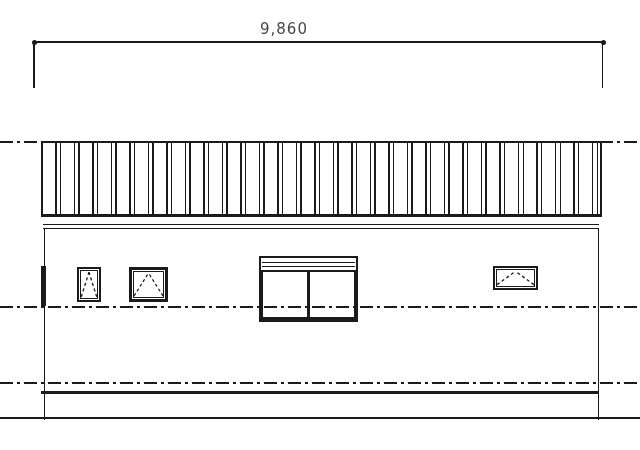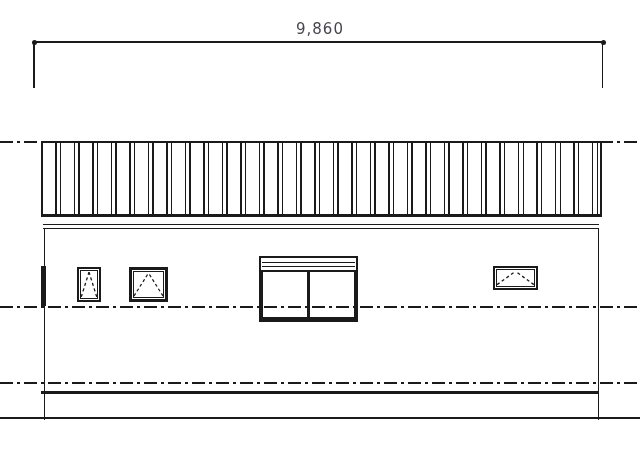--- a/index.html
+++ b/index.html
@@ -9,21 +9,21 @@
   }
   html,body{margin:0;padding:0;background:#fff;}
   .sheet{
     position:relative;width:640px;height:450px;background:var(--bg);
     overflow:hidden;font-family:"DejaVu Sans", sans-serif;
   }
   .abs{position:absolute;box-sizing:border-box;}
 
   
   .dim-text{
-    top:20px;left:260px;width:120px;text-align:center;
+    top:20px;left:260px;width:120px;text-align:left;
     font-size:15px;letter-spacing:1px;color:var(--dimtext);
     font-family:"DejaVu Sans", sans-serif;z-index:6;
   }
   .dim-line{top:41px;left:34px;width:569px;height:1.7px;background:var(--line);z-index:6;}
   .dim-dot{width:5px;height:5px;border-radius:50%;background:var(--line);z-index:6;}
   .dim-dot.left{top:39.5px;left:31.5px;}
   .dim-dot.right{top:39.5px;left:600.5px;}
   .dim-ext{top:41px;width:1.7px;height:47px;background:var(--line);z-index:6;}
   .dim-ext.left{left:33px;}
   .dim-ext.right{left:601.5px;}

